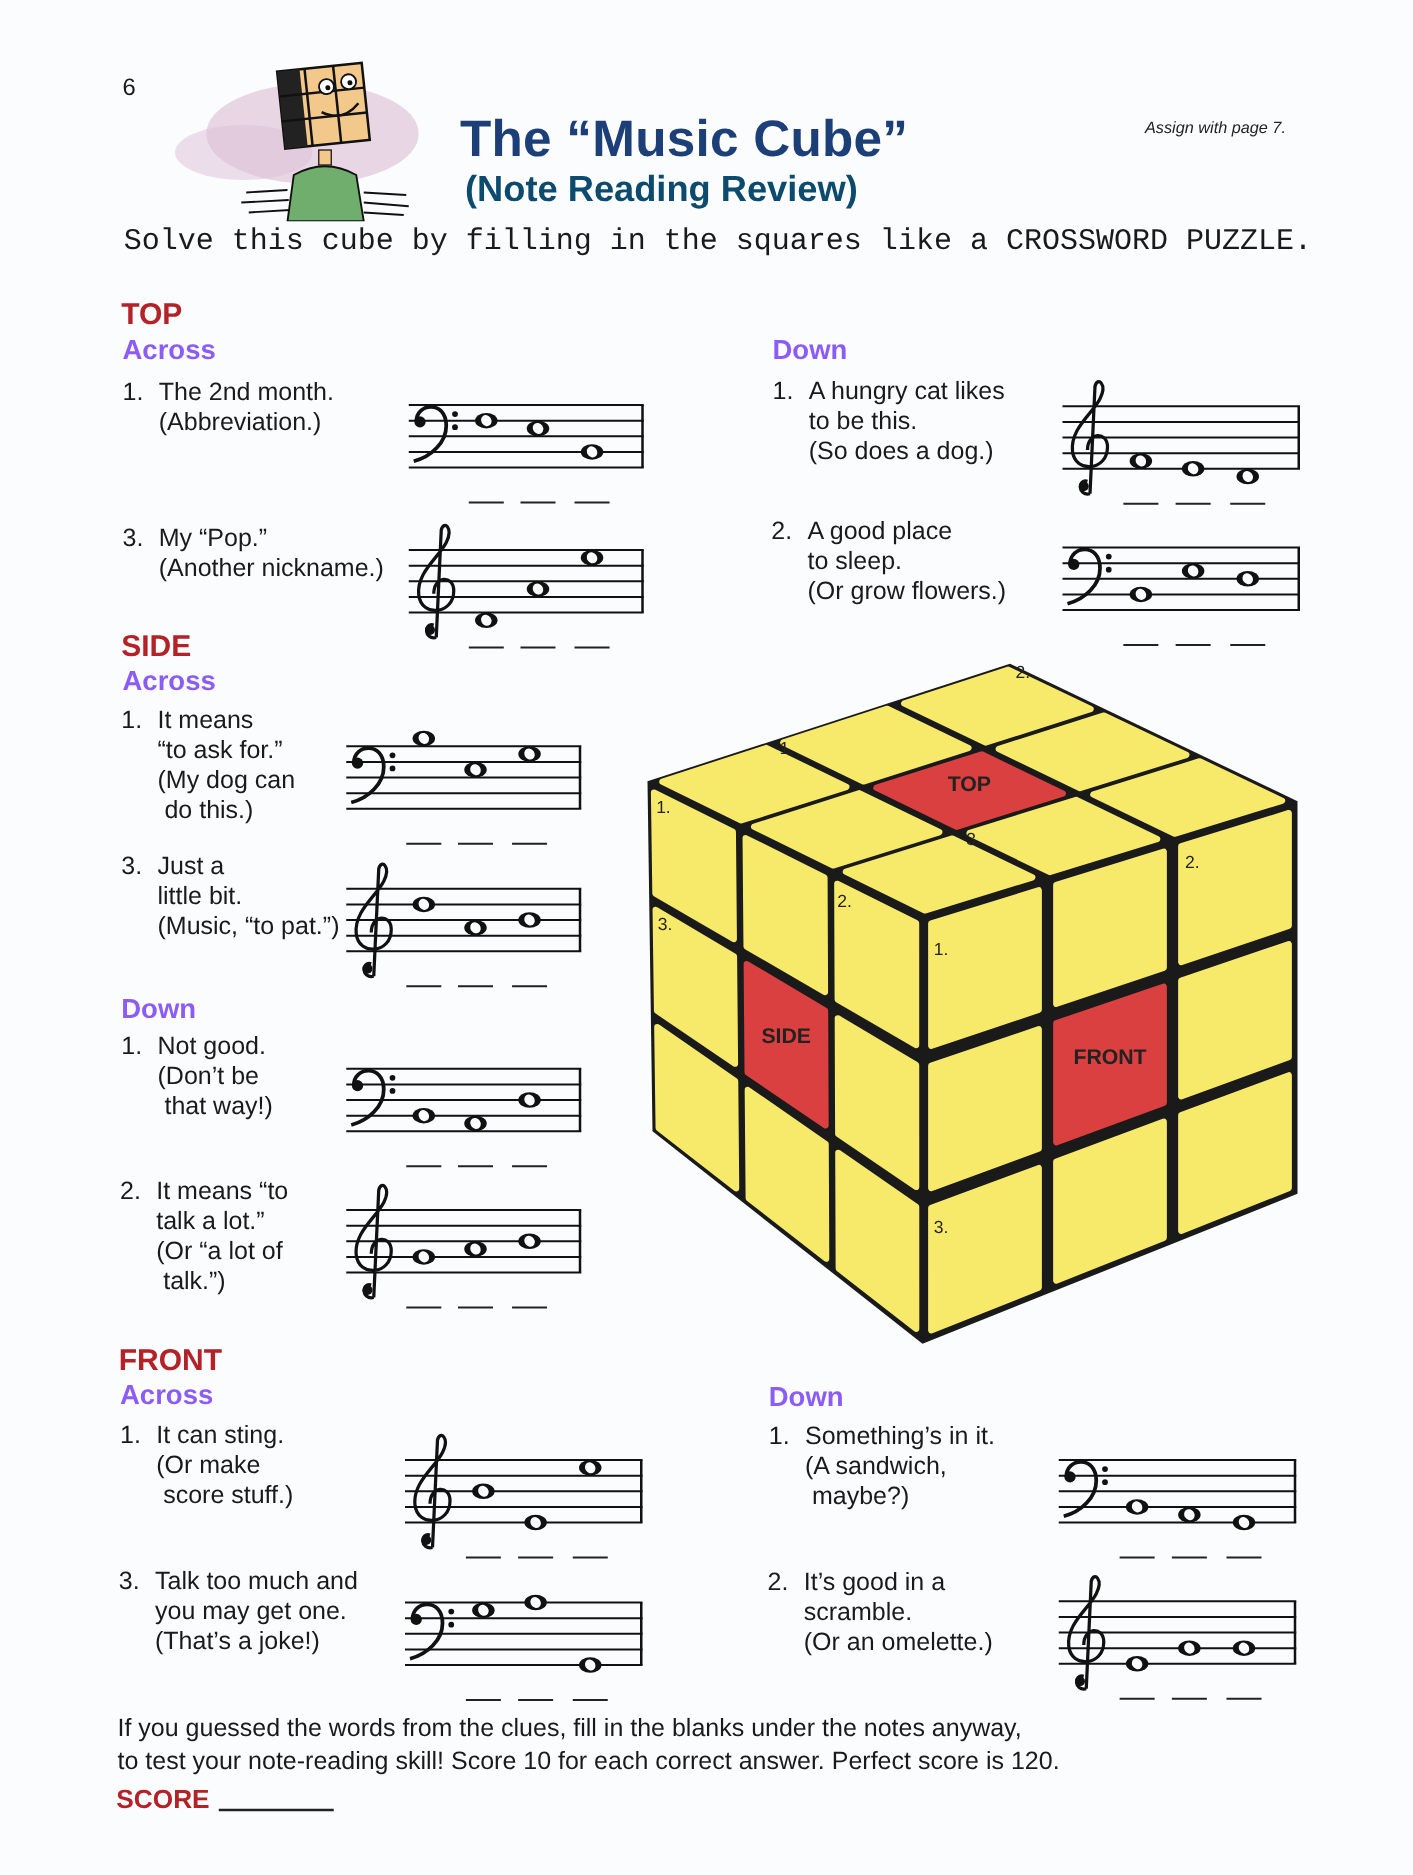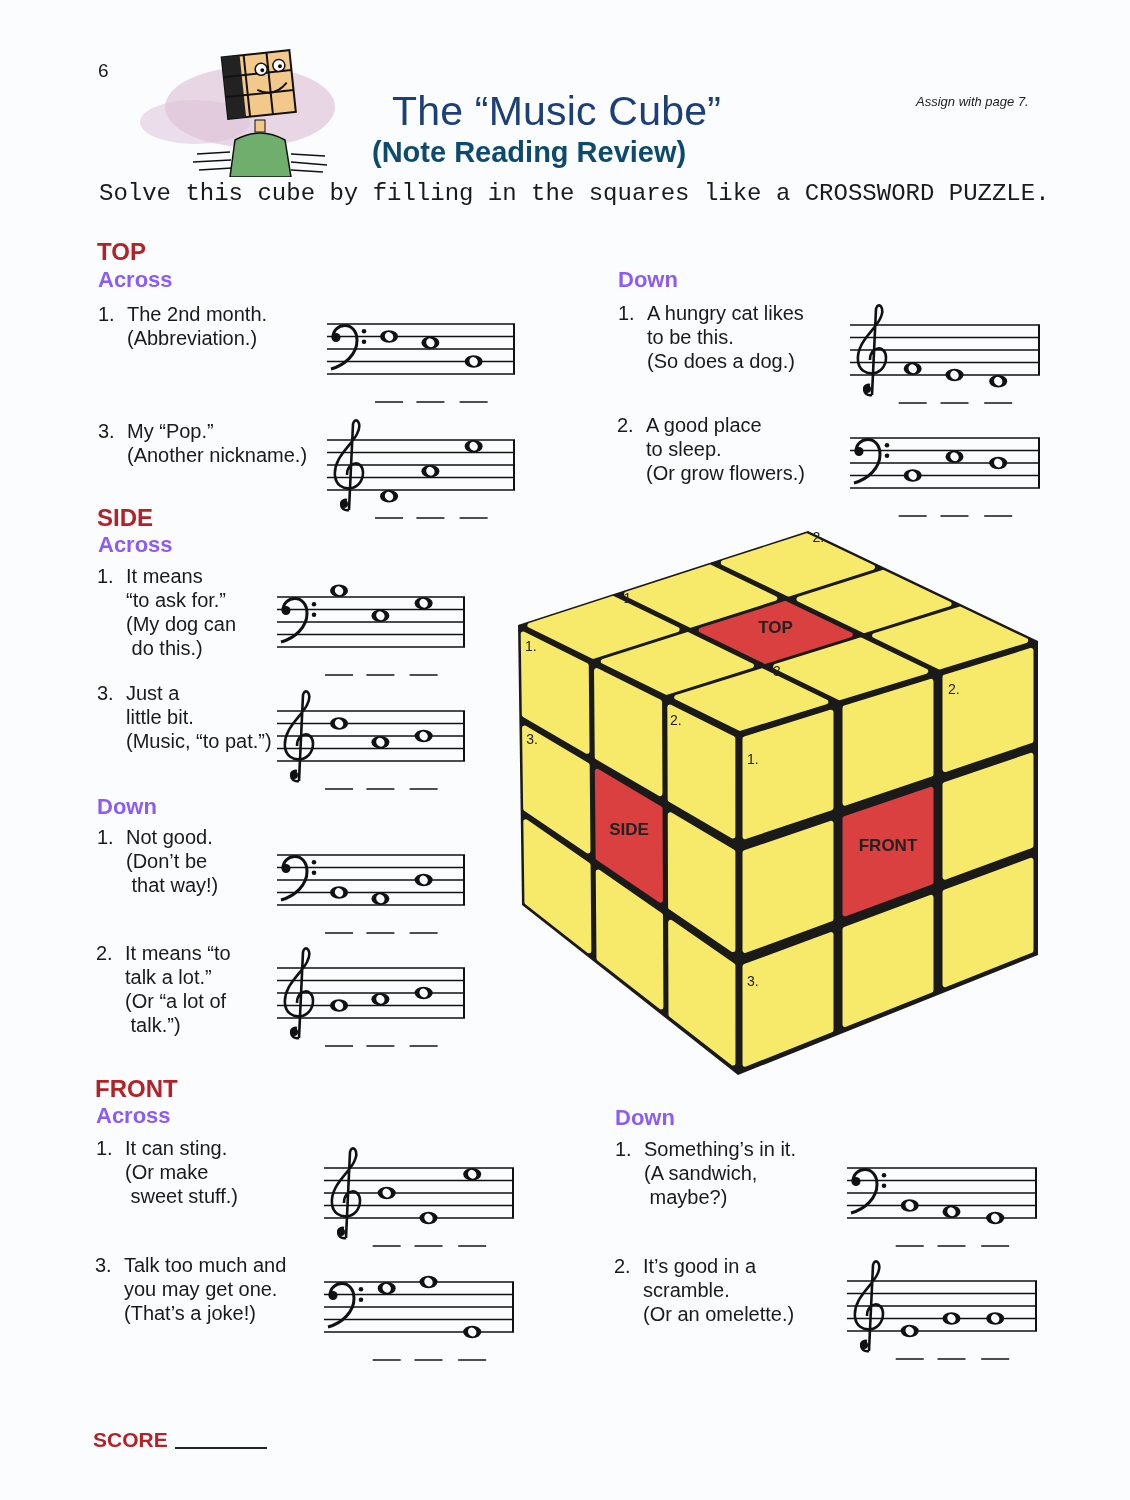--- a/index.html
+++ b/index.html
@@ -2,21 +2,21 @@
 <html><head>
 <meta charset="utf-8">
 <style>
   * { box-sizing: border-box; margin: 0; padding: 0; }
   html, body { width: 1130px; height: 1500px; background: #fbfcfe; overflow: hidden; }
   body { position: relative; font-family: "Liberation Sans", sans-serif; color: #1a1a1a; }
 
   .abs { position: absolute; }
   .page-number { left: 98px; top: 60px; font-size: 19px; }
   .assign-note { left: 916px; top: 94px; font-size: 13px; font-style: italic; color: #222; text-align: center; }
-  .title { left: 392px; top: 88px; font-size: 41px; font-weight: normal; color: #1d3f78; letter-spacing: 0.2px; }
+  .title { left: 368px; top: 88px; font-size: 41px; font-weight: bold; color: #1d3f78; letter-spacing: 0.2px; }
   .subtitle { left: 372px; top: 136px; font-size: 29px; font-weight: bold; color: #0c4a6e; }
   .instructions { left: 99px; top: 180px; font-size: 24px; font-family: Liberation Mono, monospace; }
 
   .mascot { left: 135px; top: 42px; width: 200px; height: 135px; }
 
   .section-title { font-size: 24px; font-weight: bold; color: #b32227; }
   .sub-head { font-size: 22px; font-weight: bold; color: #8b5cf6; }
 
   .clue { font-size: 20px; line-height: 24px; }
   .clue .num { position: absolute; left: 0; top: 0; }
@@ -371,21 +371,21 @@
   </div>
 
 <div class="abs section-title" style="left:95px;top:1075px;">FRONT</div>
 <div class="abs sub-head" style="left:96px;top:1103px;">Across</div>
 <div class="abs sub-head" style="left:615px;top:1105px;">Down</div>
 
 <div class="abs clue" style="left:96px;top:1136px;">
   <span class="num">1.</span>
   <span class="txt">It can sting.
 (Or make
- sweet stuff.)</span>
+ score stuff.)</span>
 </div>
 <div class="staff" style="left:324px;top:1146px;">
     <svg width="190" height="95" viewBox="0 -22 190 95">
       <line x1="0" y1="0" x2="190" y2="0" stroke="#111" stroke-width="1.6"></line>
       <line x1="0" y1="12.5" x2="190" y2="12.5" stroke="#111" stroke-width="1.6"></line>
       <line x1="0" y1="25" x2="190" y2="25" stroke="#111" stroke-width="1.6"></line>
       <line x1="0" y1="37.5" x2="190" y2="37.5" stroke="#111" stroke-width="1.6"></line>
       <line x1="0" y1="50" x2="190" y2="50" stroke="#111" stroke-width="1.6"></line>
       <line x1="189" y1="0" x2="189" y2="50" stroke="#111" stroke-width="2"></line>
       <g>
@@ -567,15 +567,17 @@
         <polygon points="435,367.16919999999993 521,335.2574666666667 521,425.4580888888889 435,459.6708" fill="#f7ea6a" stroke="#f7ea6a" stroke-width="5" stroke-linejoin="round"></polygon>
         <text x="378" y="326" font-family="Liberation Sans, sans-serif" font-size="17" font-weight="bold" fill="#222" text-anchor="middle">FRONT</text>
         <text x="237" y="239.356" font-family="Liberation Sans, sans-serif" font-size="14" font-weight="normal" fill="#222" text-anchor="start">1.</text>
         <text x="438" y="169.39200000000002" font-family="Liberation Sans, sans-serif" font-size="14" font-weight="normal" fill="#222" text-anchor="start">2.</text>
         <text x="237" y="461.11" font-family="Liberation Sans, sans-serif" font-size="14" font-weight="normal" fill="#222" text-anchor="start">3.</text>
       </g>
     </svg>
 </div>
 
 <div class="abs footer-text">
+  <div>If you guessed the words from the clues, fill in the blanks under the notes anyway,</div>
+  <div>to test your note-reading skill!  Score 10 for each correct answer.  Perfect score is 120.</div>
 </div>
 <div class="abs score-label">SCORE</div>
 <div class="abs score-line"></div>
 
 </body></html>

